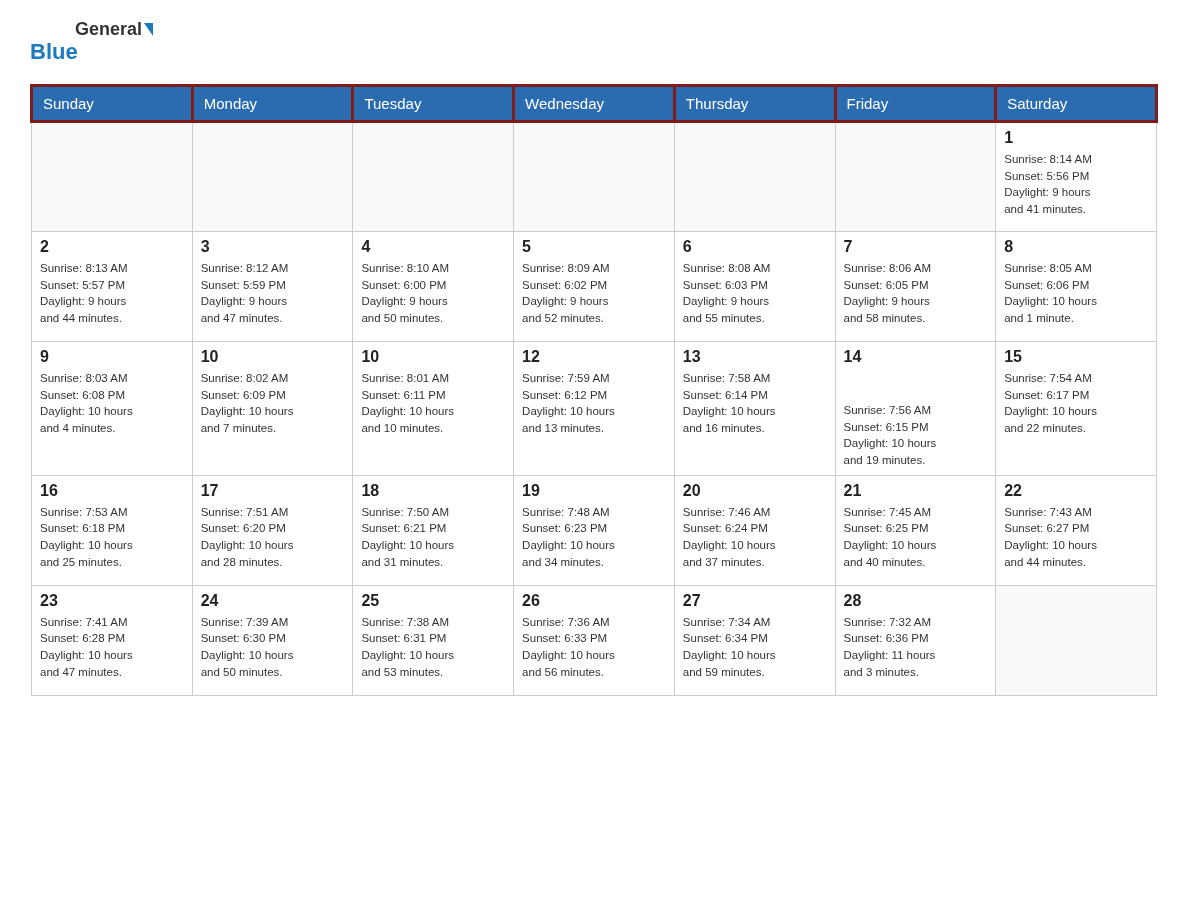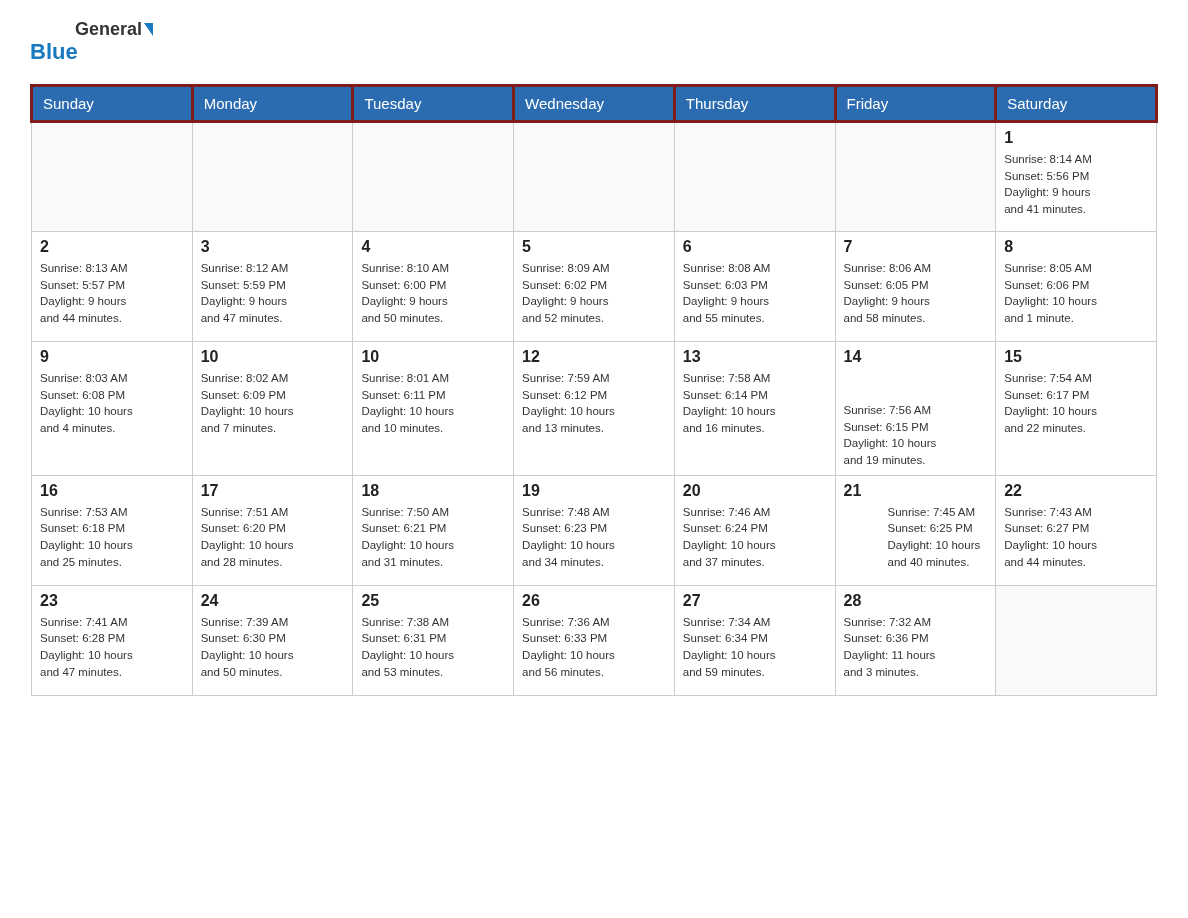--- a/index.html
+++ b/index.html
@@ -277,21 +277,21 @@
         </td>
         <td>
           <span class="day-number">20</span>
           <div class="day-info" style="white-space: pre-line;">Sunrise: 7:46 AM
 Sunset: 6:24 PM
 Daylight: 10 hours
 and 37 minutes.</div>
         </td>
         <td>
           <span class="day-number">21</span>
-          <div class="day-info" style="white-space: pre-line; margin-left: 44px;">Sunrise: 7:45 AM
+          <div class="day-info" style="white-space: pre-line;">Sunrise: 7:45 AM
 Sunset: 6:25 PM
 Daylight: 10 hours
 and 40 minutes.</div>
         </td>
         <td>
           <span class="day-number">22</span>
           <div class="day-info" style="white-space: pre-line;">Sunrise: 7:43 AM
 Sunset: 6:27 PM
 Daylight: 10 hours
 and 44 minutes.</div>

